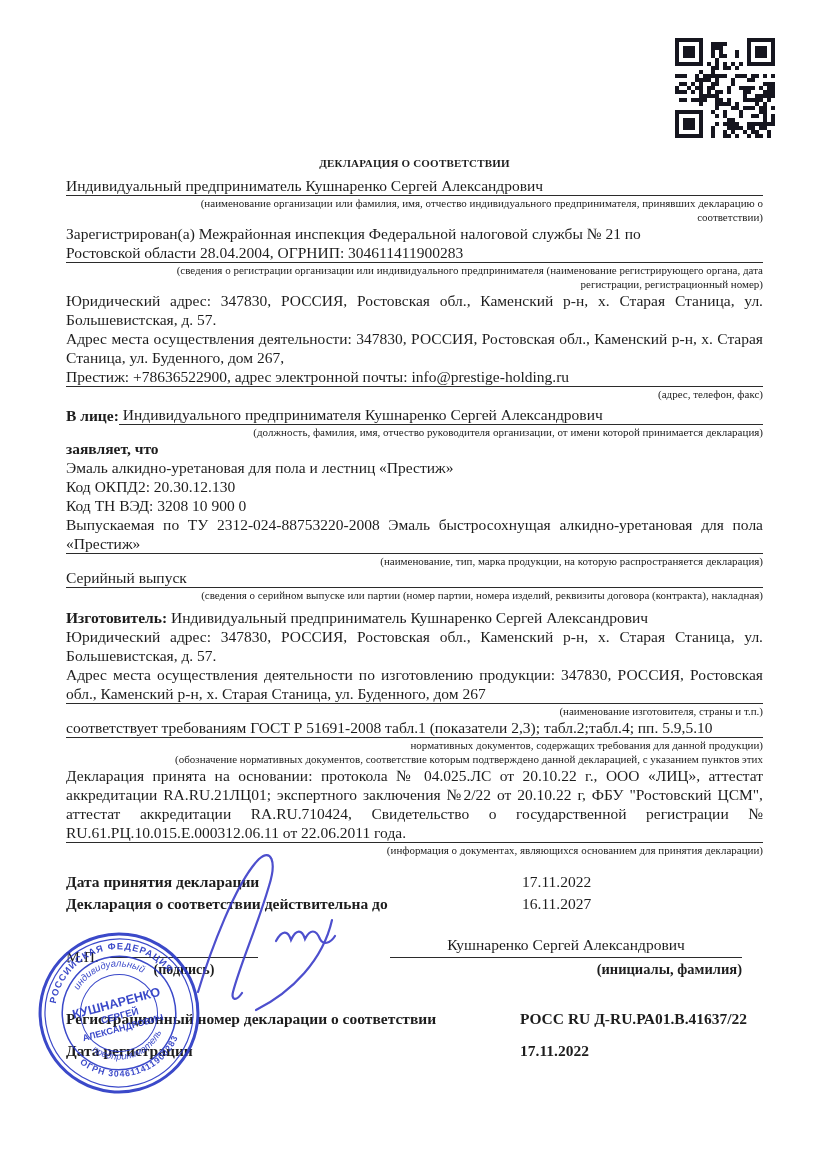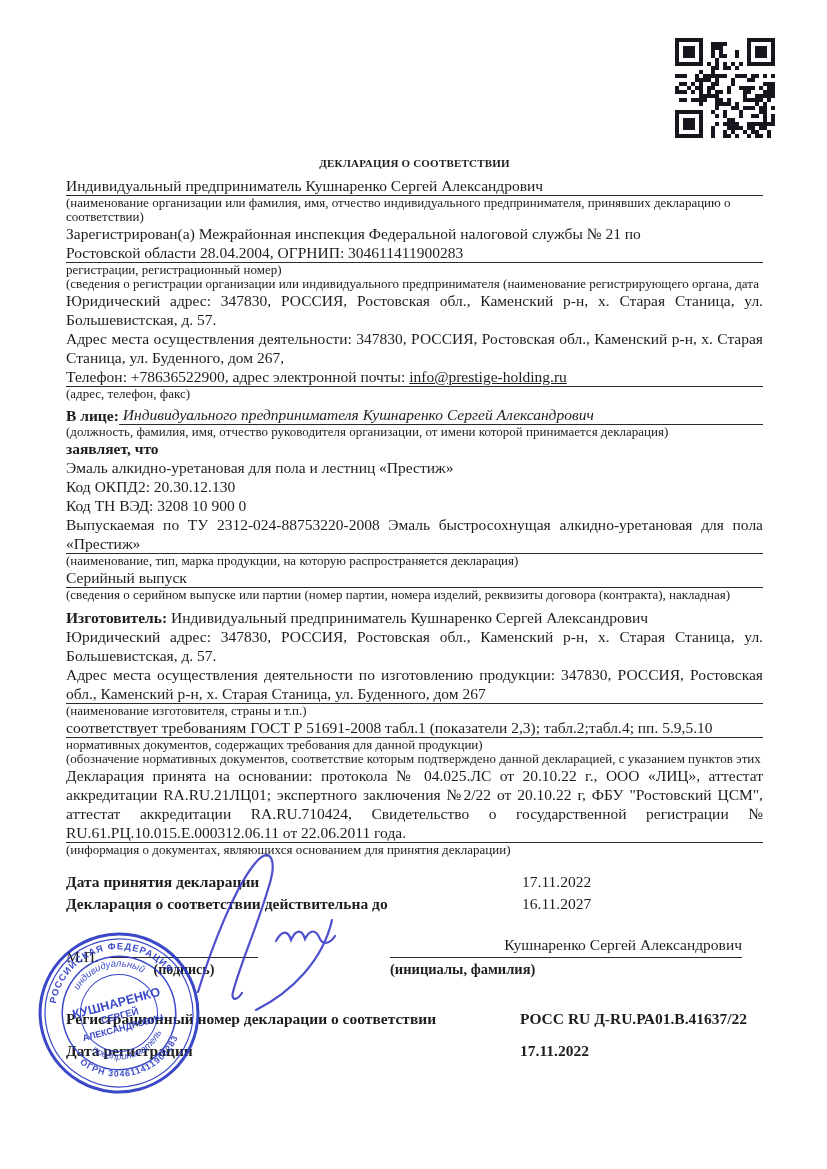--- a/index.html
+++ b/index.html
@@ -5,38 +5,38 @@
   html,body{margin:0;padding:0;background:#9a9a9a;}
   .page{
     position:relative;width:827px;height:1169px;background:#ffffff;
     margin:0 auto;overflow:hidden;
     font-family:"Liberation Serif","DejaVu Serif",serif;
     color:#1d1d1d;
   }
   .doc{position:absolute;left:66px;top:154px;width:697px;font-size:15.5px;line-height:19px;}
   .title{text-align:center;font-weight:bold;font-size:11px;letter-spacing:.2px;margin-bottom:3px;}
   .u{border-bottom:1.5px solid #2b2b2b;}
-  .cap{font-size:13px;line-height:14px;text-align:left;color:#222;}
+  .cap{font-size:11px;line-height:14px;text-align:right;color:#222;}
   .just{text-align:justify;}
   .b{font-weight:bold;}
-  .email{text-decoration:underline;}
+  .email{}
   .labelrow{display:flex;align-items:flex-end;}
-  .labelrow .fill{flex:1;border-bottom:1.5px solid #2b2b2b;padding-left:4px;font-style:italic;}
+  .labelrow .fill{flex:1;border-bottom:1.5px solid #2b2b2b;padding-left:4px;}
   .gap4{height:4px;} .gap6{height:6px;} .gap12{height:12px;}
   .daterow{position:relative;height:19px;margin-top:3px;}
   .daterow .val{position:absolute;left:456px;top:0;}
   .regrow{position:relative;height:20px;margin-top:12px;font-weight:bold;}
   .regrow .val{position:absolute;left:454px;top:0;}
   .signblock{position:relative;height:64px;margin-top:20px;}
   .mp{position:absolute;left:0;top:14px;font-weight:normal;}
   .signline{position:absolute;left:44px;top:24px;width:148px;border-bottom:1.5px solid #2b2b2b;}
   .signcap{position:absolute;left:44px;top:27px;width:148px;text-align:center;font-weight:bold;font-size:14px;}
-  .fio{position:absolute;left:324px;top:2px;width:352px;text-align:right;}
+  .fio{position:absolute;left:324px;top:2px;width:352px;text-align:center;}
   .fioline{position:absolute;left:324px;top:24px;width:352px;border-bottom:1.5px solid #2b2b2b;}
-  .fiocap{position:absolute;left:324px;top:27px;width:352px;text-align:left;font-weight:bold;font-size:14.5px;}
+  .fiocap{position:absolute;left:324px;top:27px;width:352px;text-align:right;font-weight:bold;font-size:14.5px;}
   .qr{position:absolute;left:675px;top:38px;width:100px;height:100px;}
   .stamp{position:absolute;left:33px;top:927px;width:172px;height:172px;opacity:.92;}
   .sig{position:absolute;left:180px;top:840px;width:190px;height:185px;pointer-events:none;}
 </style>
 </head>
 <body>
 
 <div class="page">
 
   <svg class="qr" id="qr" viewBox="0 0 25 25" shape-rendering="crispEdges">
@@ -333,26 +333,26 @@
   <div class="doc">
 
     <div class="title">ДЕКЛАРАЦИЯ О СООТВЕТСТВИИ</div>
 
     <div class="u">Индивидуальный предприниматель Кушнаренко Сергей Александрович</div>
     <div class="cap">(наименование организации или фамилия, имя, отчество индивидуального предпринимателя, принявших декларацию о</div>
     <div class="cap">соответствии)</div>
 
     <div>Зарегистрирован(а) Межрайонная инспекция Федеральной налоговой службы № 21 по</div>
     <div class="u">Ростовской области 28.04.2004, ОГРНИП: 304611411900283</div>
+    <div class="cap">(сведения о регистрации организации или индивидуального предпринимателя (наименование регистрирующего органа, дата</div>
     <div class="cap">регистрации, регистрационный номер)</div>
-    <div class="cap">(сведения о регистрации организации или индивидуального предпринимателя (наименование регистрирующего органа, дата</div>
 
     <div class="just">Юридический адрес: 347830, РОССИЯ, Ростовская обл., Каменский р-н, х. Старая Станица, ул. Большевистская, д. 57.</div>
     <div class="just">Адрес места осуществления деятельности: 347830, РОССИЯ, Ростовская обл., Каменский р-н, х. Старая Станица, ул. Буденного, дом 267,</div>
-    <div class="u"><span>Телефон: +78636522900, адрес электронной почты: </span><span class="email">info@prestige-holding.ru</span></div>
+    <div class="u"><span>Престиж: +78636522900, адрес электронной почты: </span><span class="email">info@prestige-holding.ru</span></div>
     <div class="cap">(адрес, телефон, факс)</div>
 
     <div class="gap4"></div>
     <div class="labelrow">
       <span class="b">В лице:</span>
       <span class="fill">Индивидуального предпринимателя Кушнаренко Сергей Александрович</span>
     </div>
     <div class="cap">(должность, фамилия, имя, отчество руководителя организации, от имени которой принимается декларация)</div>
     <div class="b">заявляет, что</div>
 

